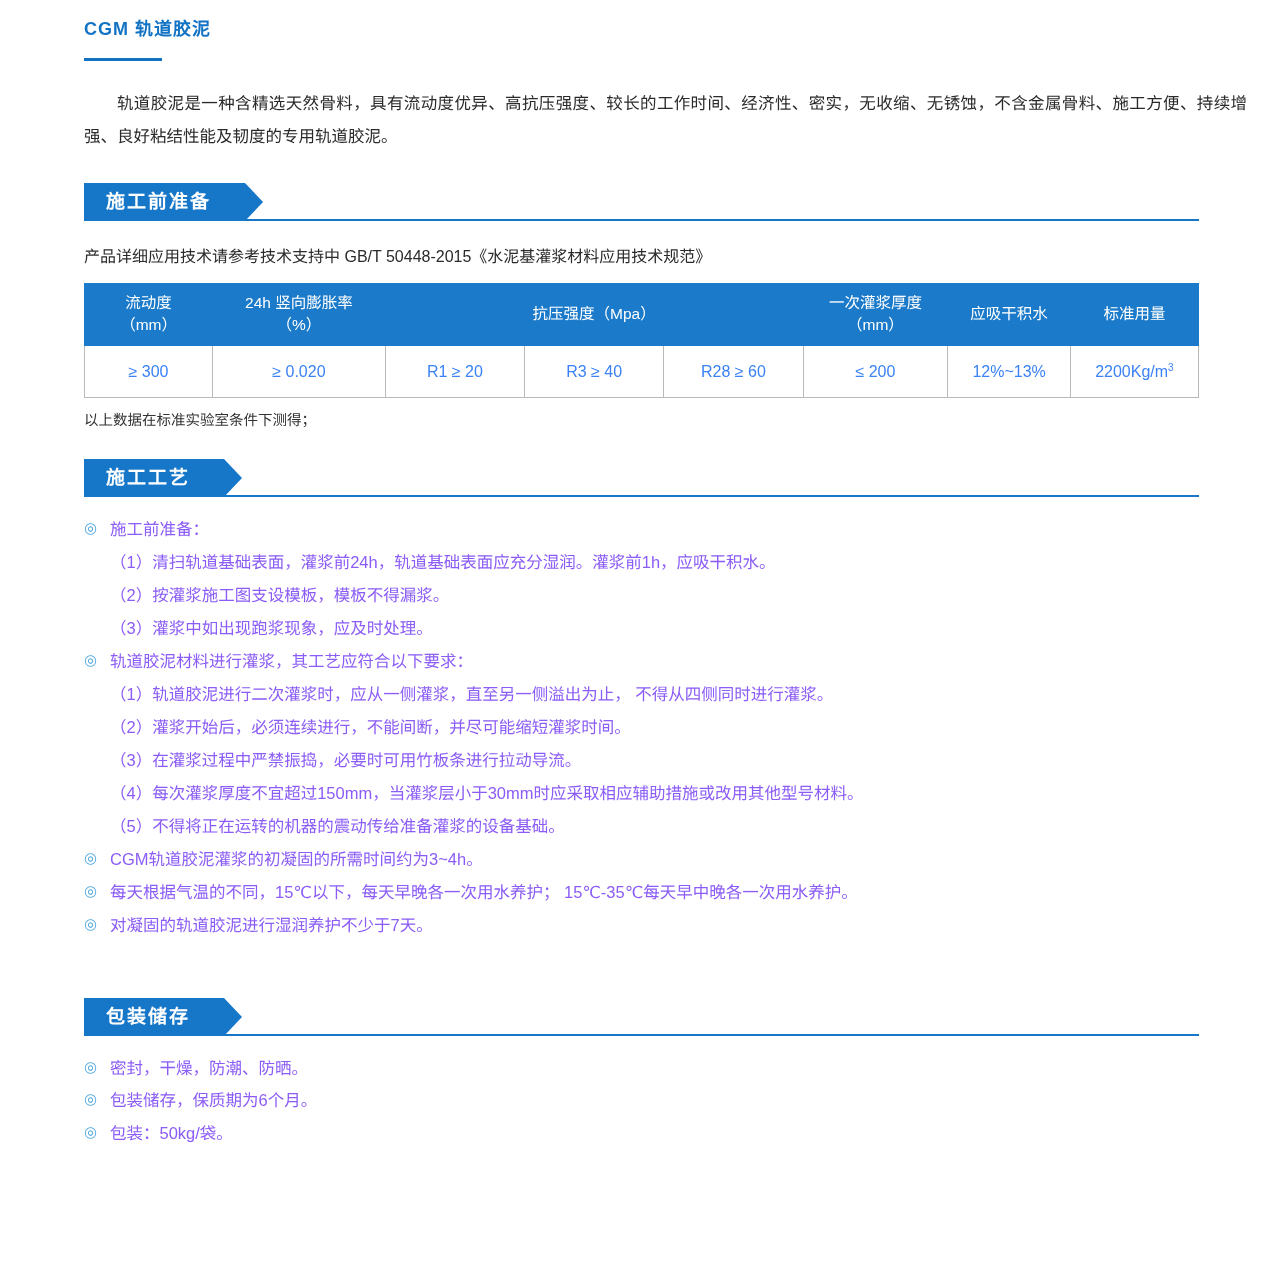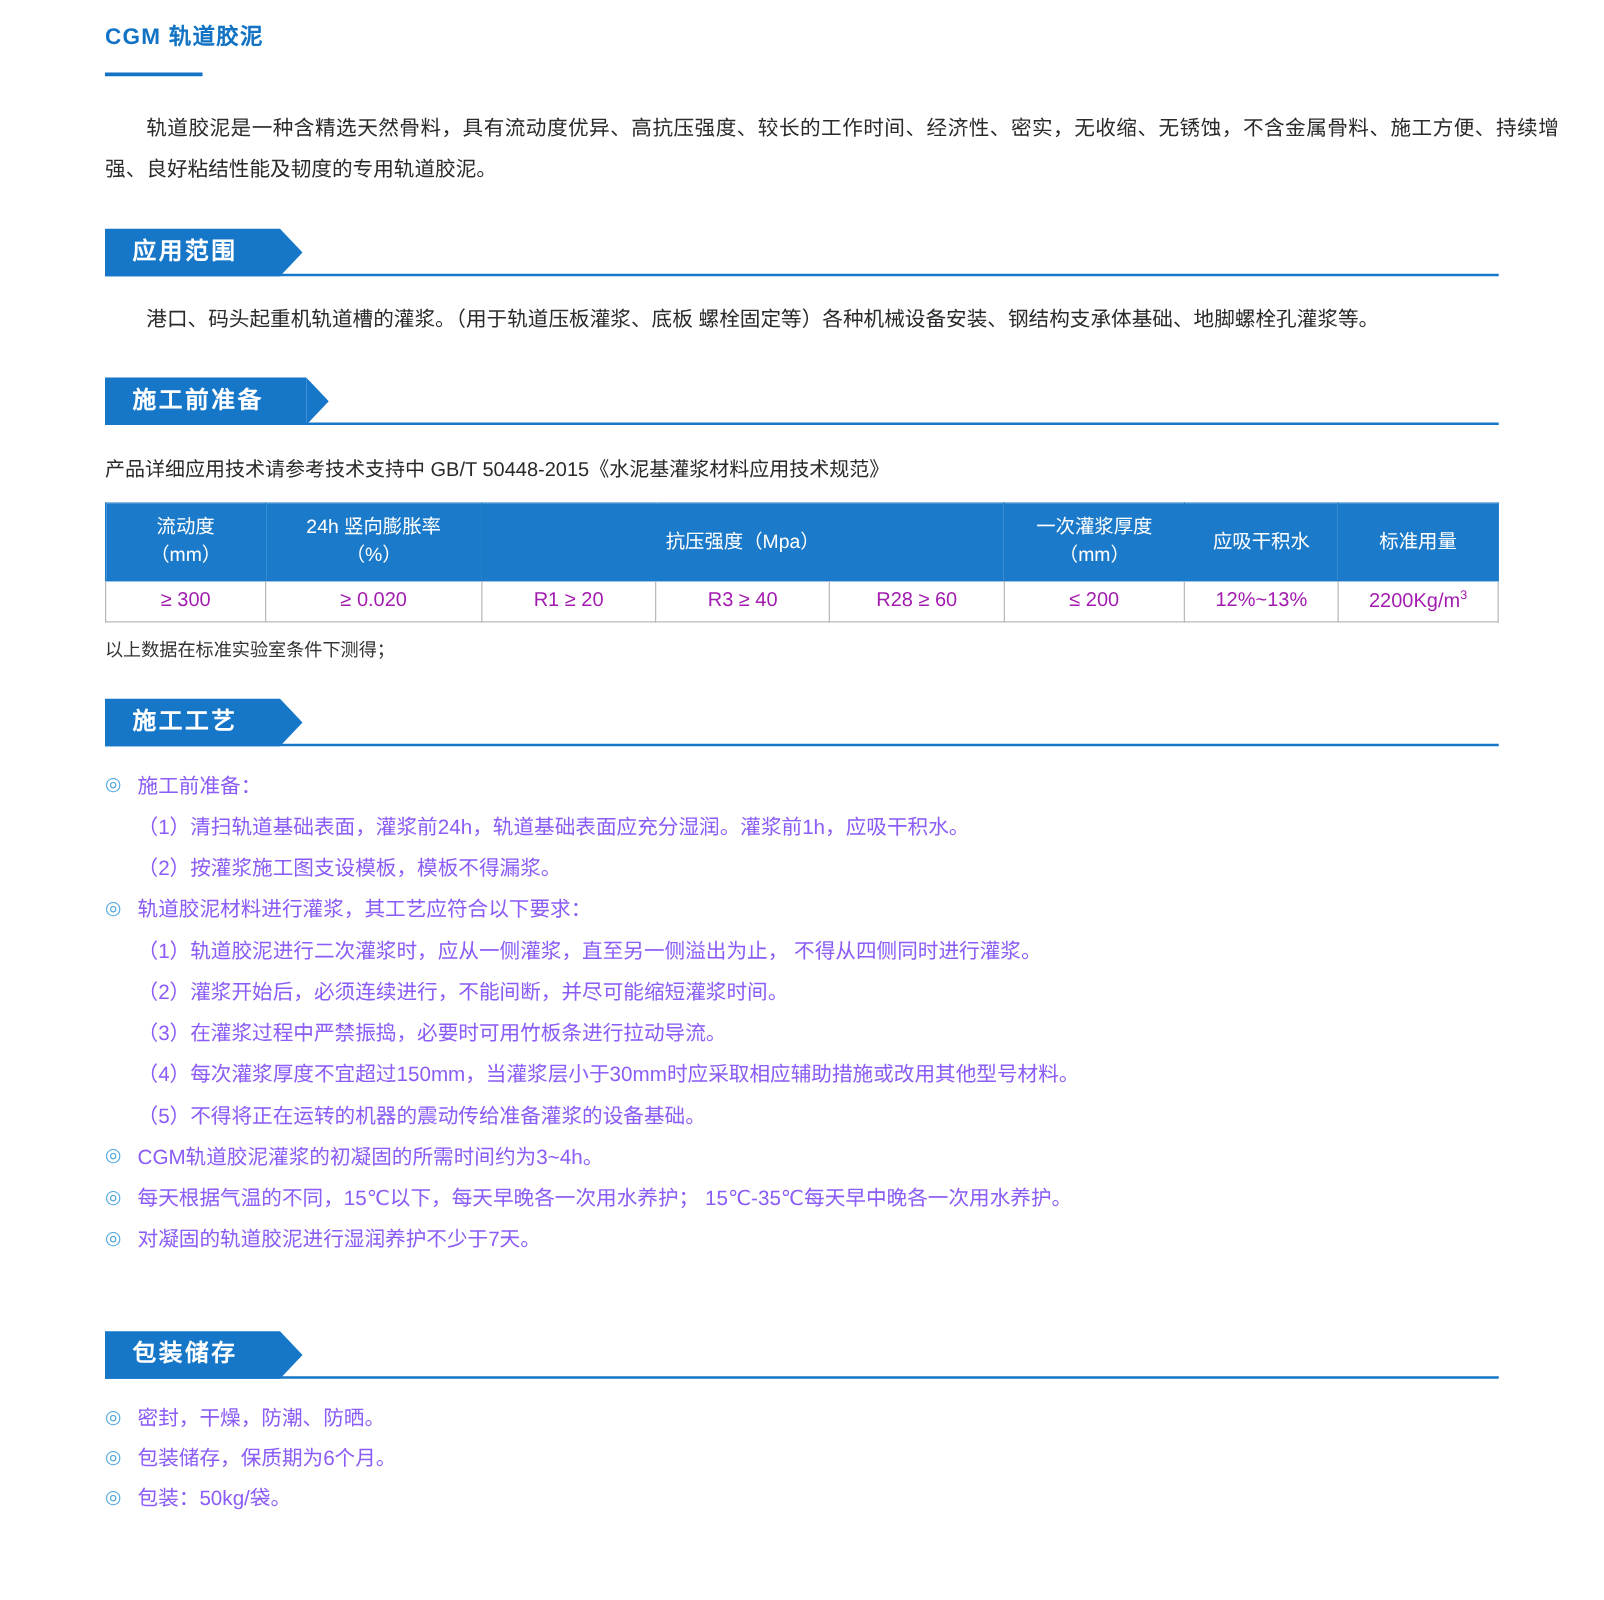--- a/index.html
+++ b/index.html
@@ -118,24 +118,24 @@
     color: #ffffff;
     font-weight: normal;
     font-size: 15.5px;
     border: 1px solid #1b7ac9;
     padding: 8px 4px;
     line-height: 1.45;
     text-align: center;
   }
   table.perf td {
     border: 1px solid #b9b9b9;
-    padding: 6px 4px;
+    padding: 16px 4px;
     font-size: 16px;
     text-align: center;
-    color: #a21caf;
+    color: #3b82f6;
   }
   .foot-note {
     margin: 10px 84px 0 84px;
     font-size: 14.5px;
     color: #333;
   }
   sup { font-size: 10px; vertical-align: super; }
 
   
   .list {
@@ -167,27 +167,20 @@
 </head>
 <body>
 
 <div class="page">
 
   <h1 class="doc-title">CGM 轨道胶泥</h1>
   <div class="title-rule"></div>
 
   <p class="intro">轨道胶泥是一种含精选天然骨料，具有流动度优异、高抗压强度、较长的工作时间、经济性、密实，无收缩、无锈蚀，不含金属骨料、施工方便、持续增强、良好粘结性能及韧度的专用轨道胶泥。</p>
 
-  <div class="section">
-    <div class="section-head">
-      <span class="banner">应用范围</span>
-      <span class="head-rule"></span>
-    </div>
-    <p class="body-text">港口、码头起重机轨道槽的灌浆。（用于轨道压板灌浆、底板 螺栓固定等）各种机械设备安装、钢结构支承体基础、地脚螺栓孔灌浆等。</p>
-  </div>
 
   <div class="section">
     <div class="section-head">
       <span class="banner">施工前准备</span>
       <span class="head-rule"></span>
     </div>
 
     <p class="table-note">产品详细应用技术请参考技术支持中 GB/T 50448-2015《水泥基灌浆材料应用技术规范》</p>
 
     <table class="perf">
@@ -241,20 +234,21 @@
   <div class="section">
     <div class="section-head">
       <span class="banner">施工工艺</span>
       <span class="head-rule"></span>
     </div>
 
     <div class="list">
       <div class="li bulleted">施工前准备：</div>
       <div class="li plain">（1）清扫轨道基础表面，灌浆前24h，轨道基础表面应充分湿润。灌浆前1h，应吸干积水。</div>
       <div class="li plain">（2）按灌浆施工图支设模板，模板不得漏浆。</div>
+      <div class="li plain">（3）灌浆中如出现跑浆现象，应及时处理。</div>
       <div class="li bulleted">轨道胶泥材料进行灌浆，其工艺应符合以下要求：</div>
       <div class="li plain">（1）轨道胶泥进行二次灌浆时，应从一侧灌浆，直至另一侧溢出为止， 不得从四侧同时进行灌浆。</div>
       <div class="li plain">（2）灌浆开始后，必须连续进行，不能间断，并尽可能缩短灌浆时间。</div>
       <div class="li plain">（3）在灌浆过程中严禁振捣，必要时可用竹板条进行拉动导流。</div>
       <div class="li plain">（4）每次灌浆厚度不宜超过150mm，当灌浆层小于30mm时应采取相应辅助措施或改用其他型号材料。</div>
       <div class="li plain">（5）不得将正在运转的机器的震动传给准备灌浆的设备基础。</div>
       <div class="li bulleted">CGM轨道胶泥灌浆的初凝固的所需时间约为3~4h。</div>
       <div class="li bulleted">每天根据气温的不同，15℃以下，每天早晚各一次用水养护； 15℃-35℃每天早中晚各一次用水养护。</div>
       <div class="li bulleted">对凝固的轨道胶泥进行湿润养护不少于7天。</div>
     </div>

